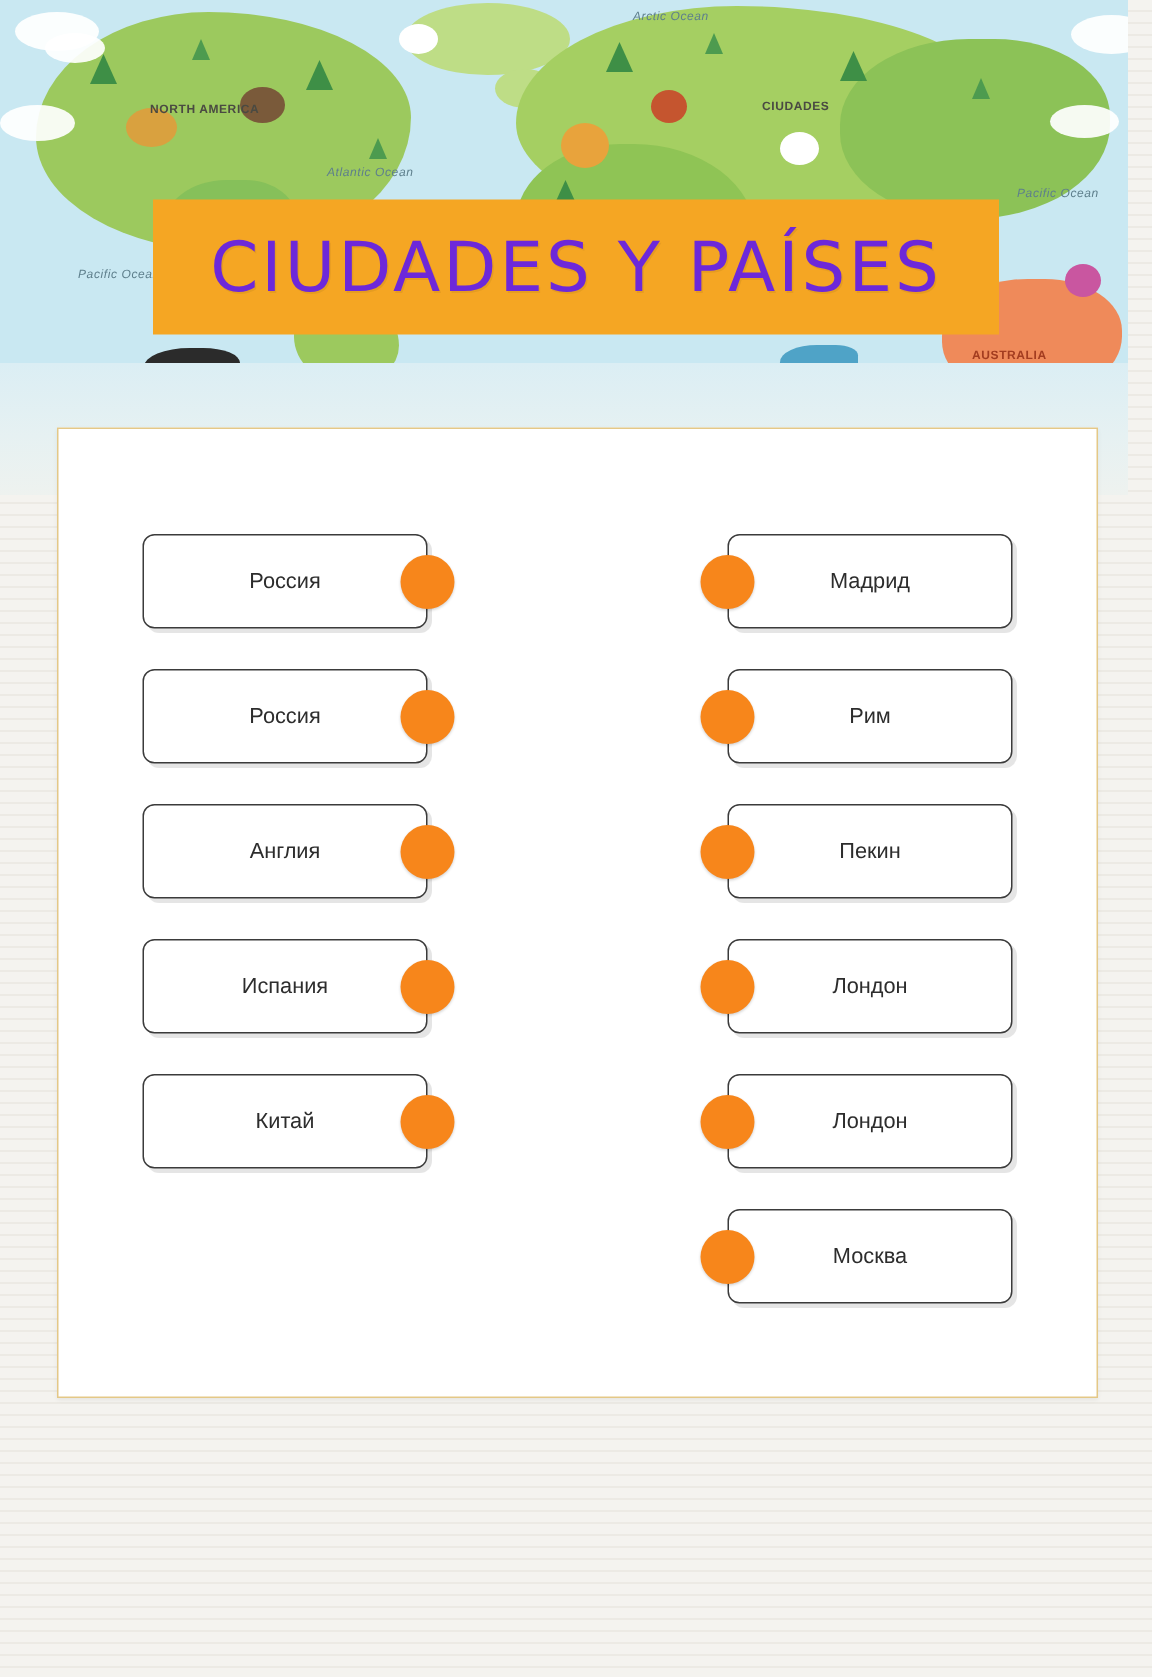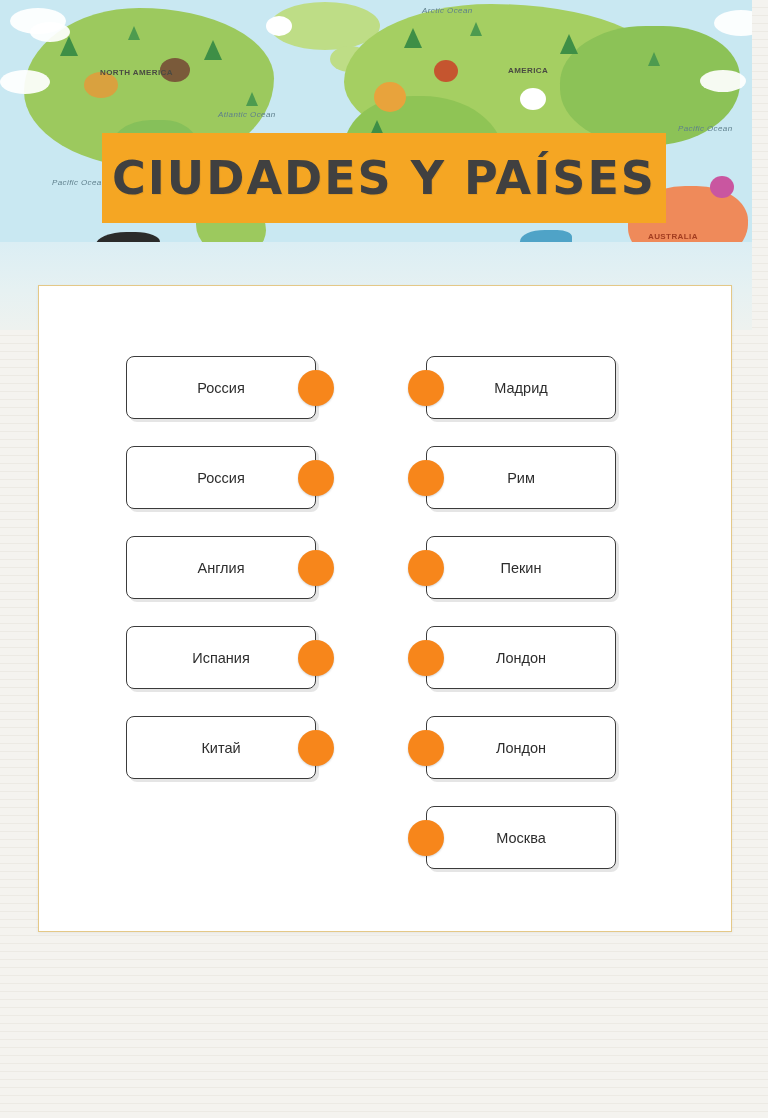--- a/index.html
+++ b/index.html
@@ -94,46 +94,46 @@
     width:564px;
     height:90px;
     background:#f5a623;
     display:flex;
     align-items:center;
     justify-content:center;
   }
   .title-text {
     font-family:"DejaVu Sans", sans-serif;
     font-size:46px;
-    font-weight:bold;
-    color:#404040;
+    font-weight:normal;
+    color:#6d28d9;
     letter-spacing:2px;
     text-transform:uppercase;
     text-shadow:1px 1px 0 rgba(0,0,0,.06);
   }
 
   
   .card {
     position:absolute;
     left:38px;
     top:285px;
     width:692px;
     height:645px;
     background:#ffffff;
     border:1px solid #e4c887;
     box-shadow:0 1px 3px rgba(0,0,0,.06);
   }
 
   .columns {
     position:absolute;
     left:0; top:0; right:0; bottom:0;
-    padding:70px 56px 0 87px;
+    padding:70px 56px 0 56px;
     box-sizing:border-box;
     display:flex;
-    justify-content:flex-start;
+    justify-content:space-between;
   }
   .column { width:245px; display:flex; flex-direction:column; gap:27px; }
 
   .match-row { position:relative; height:63px; }
 
   .match-box {
     position:absolute;
     top:0;
     width:190px;
     height:63px;
@@ -210,21 +210,21 @@
     <div class="cloud" style="left:10px;  top:8px;   width:56px; height:26px;"></div>
     <div class="cloud" style="left:30px;  top:22px;  width:40px; height:20px;"></div>
     <div class="cloud" style="left:0px;   top:70px;  width:50px; height:24px;"></div>
     <div class="cloud" style="left:714px; top:10px;  width:54px; height:26px;"></div>
     <div class="cloud" style="left:700px; top:70px;  width:46px; height:22px;"></div>
 
     <div class="bottom-band"></div>
 
     <div class="map-label ocean" style="left:422px; top:6px;">Arctic Ocean</div>
     <div class="map-label caps" style="left:100px; top:68px;">NORTH AMERICA</div>
-    <div class="map-label caps" style="left:508px; top:66px;">AMERICA</div>
+    <div class="map-label caps" style="left:508px; top:66px;">CIUDADES</div>
     <div class="map-label ocean" style="left:218px; top:110px;">Atlantic Ocean</div>
     <div class="map-label ocean" style="left:678px; top:124px;">Pacific Ocean</div>
     <div class="map-label ocean" style="left:52px;  top:178px;">Pacific Ocean</div>
     <div class="map-label aus" style="left:648px; top:232px;">AUSTRALIA</div>
   </div>
 
   <div class="title-banner">
     <div class="title-text">CIUDADES Y PAÍSES</div>
   </div>
 

